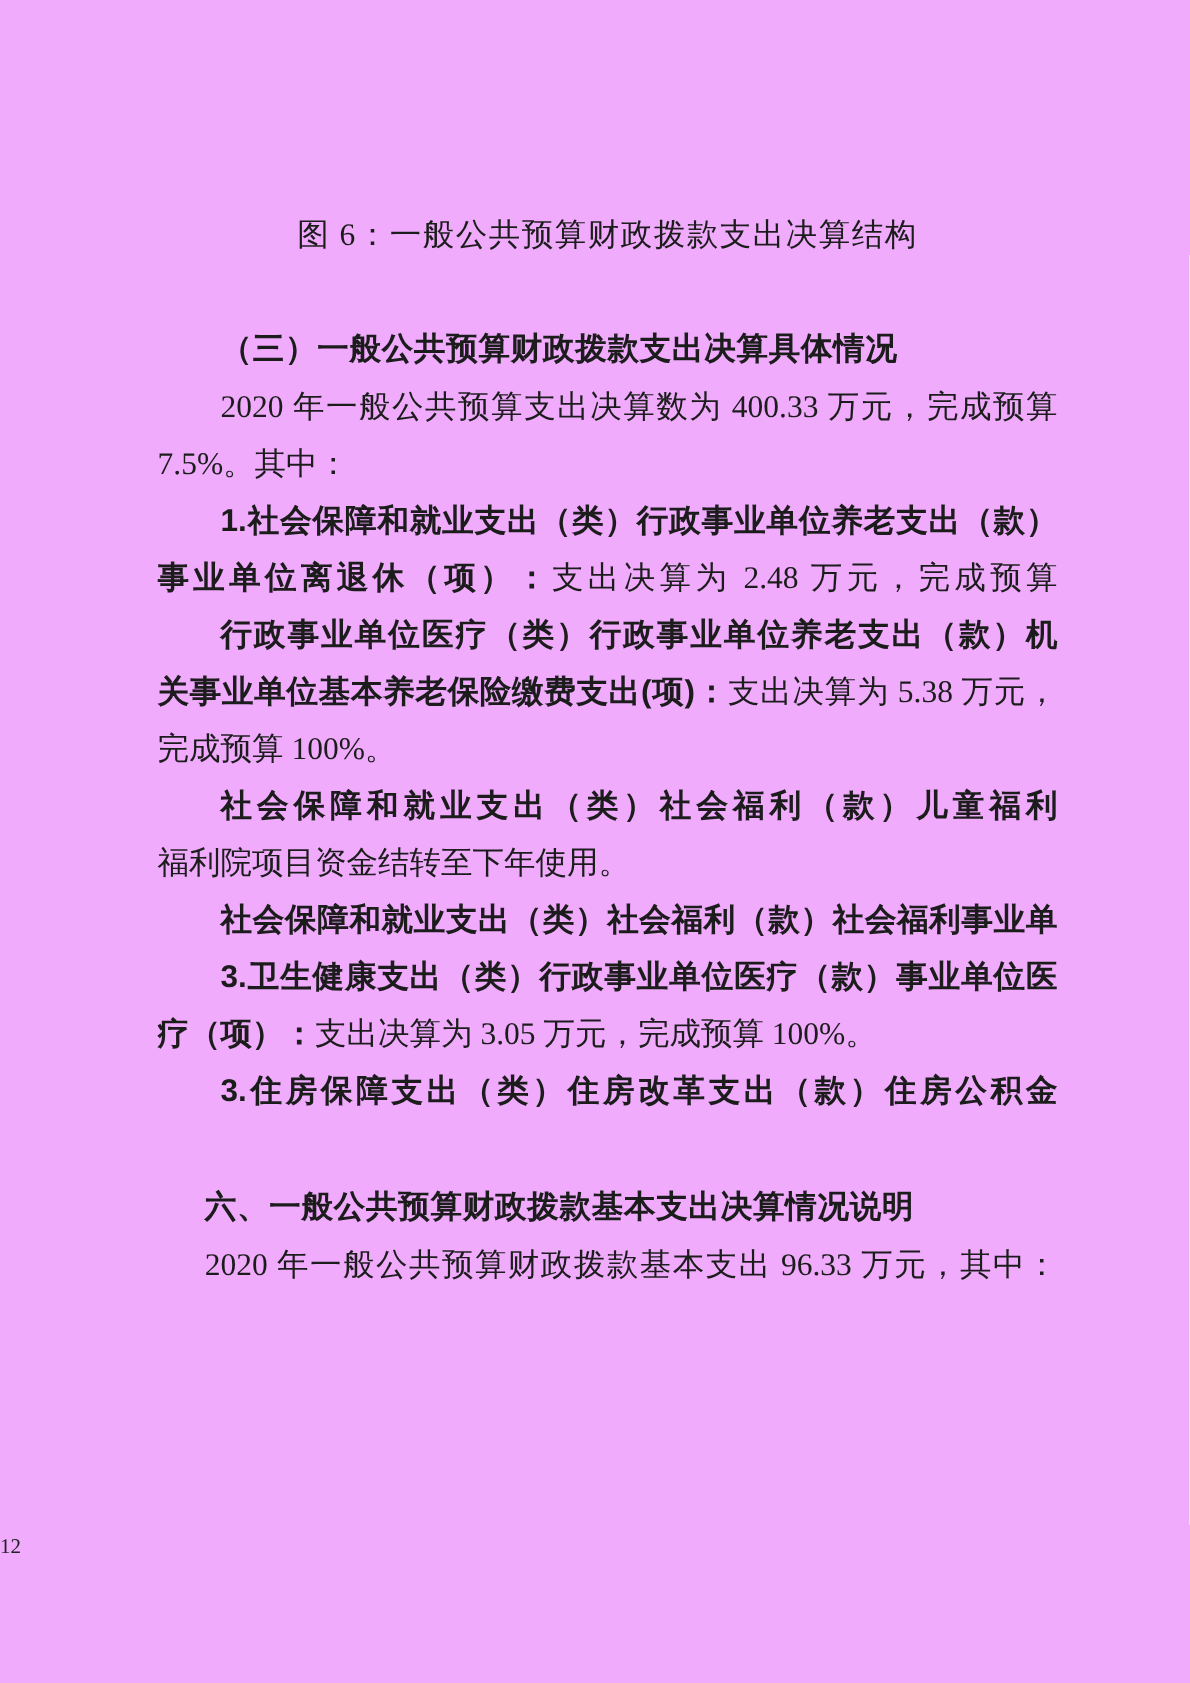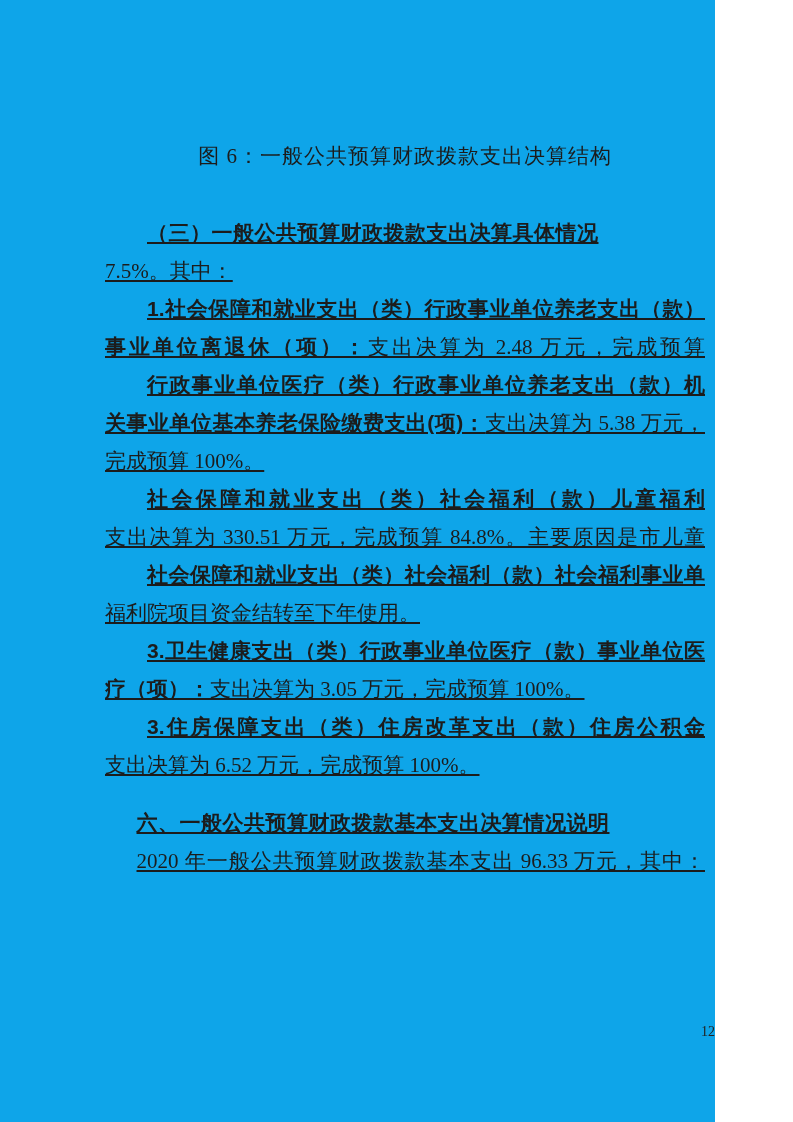--- a/index.html
+++ b/index.html
@@ -1,75 +1,76 @@
 <!DOCTYPE html>
 <html><head>
 <meta charset="utf-8">
 <style>
   html,body{margin:0;padding:0;background:#ffffff;}
   .page{
     position:relative;
-    width:715px;height:1122px;
-    background:#0ea5e9;
+    width:793px;height:1122px;
+    background:#f0abfc;
     color:#1c1c1c;
     font-family:"Liberation Serif","DejaVu Serif",serif;
     overflow:hidden;
   }
   .content{
     position:absolute;
     left:105px;top:137px;width:600px;
     font-size:21px;
   }
   .caption{
     text-align:center;
     line-height:38px;height:38px;
     letter-spacing:1px;
   }
   .line{
     line-height:38px;height:38px;
     overflow:hidden;
-    text-decoration:underline;
   }
   .fill{
     text-align:justify;
     text-align-last:justify;
   }
   .indent{text-indent:2em;}
   .indent-sm{text-indent:1.5em;}
   .heading{
     font-weight:bold;
     font-family:"Liberation Sans","DejaVu Sans",sans-serif;
     letter-spacing:0.5px;
   }
   .h3{margin-top:39px;}
-  .h6{margin-top:20px;}
+  .h6{margin-top:40px;}
   .b{
     font-weight:bold;
     font-family:"Liberation Sans","DejaVu Sans",sans-serif;
   }
   .pagenum{
     position:absolute;
     left:0;right:0;top:1022px;
-    text-align:right;
+    text-align:left;
     font-size:14px;line-height:20px;
     color:#222;
-    padding-left:24px;
   }
 </style>
 </head>
 <body>
 
 <div class="page">
 
   <div class="content">
 
     <div class="caption">图 6：一般公共预算财政拨款支出决算结构</div>
 
     <div class="line heading h3 indent">（三）一般公共预算财政拨款支出决算具体情况</div>
 
+    <div class="line indent fill">
+      <span class="n">2020 年一般公共预算支出决算数为 400.33 万元，完成预算</span>
+    </div>
 
     <div class="line">
       <span class="n">7.5%。其中：</span>
     </div>
 
     <div class="line indent fill">
       <span class="b">1.社会保障和就业支出（类）行政事业单位养老支出（款）</span>
     </div>
 
     <div class="line fill">
@@ -85,48 +86,42 @@
     </div>
 
     <div class="line">
       <span class="n">完成预算 100%。</span>
     </div>
 
     <div class="line indent fill">
       <span class="b">社会保障和就业支出（类）社会福利（款）儿童福利（项）：</span>
     </div>
 
-    <div class="line fill">
-      <span class="n">支出决算为 330.51 万元，完成预算 84.8%。主要原因是市儿童</span>
+
+    <div class="line">
+      <span class="n">福利院项目资金结转至下年使用。</span>
     </div>
 
     <div class="line indent fill">
       <span class="b">社会保障和就业支出（类）社会福利（款）社会福利事业单</span>
-    </div>
-
-    <div class="line">
-      <span class="n">福利院项目资金结转至下年使用。</span>
     </div>
 
 
     <div class="line indent fill">
       <span class="b">3.卫生健康支出（类）行政事业单位医疗（款）事业单位医</span>
     </div>
 
     <div class="line">
       <span class="b">疗（项）：</span><span class="n">支出决算为 3.05 万元，完成预算 100%。</span>
     </div>
 
     <div class="line indent fill">
       <span class="b">3.住房保障支出（类）住房改革支出（款）住房公积金（项）：</span>
     </div>
 
-    <div class="line">
-      <span class="n">支出决算为 6.52 万元，完成预算 100%。</span>
-    </div>
 
     <div class="line heading h6 indent-sm">六、一般公共预算财政拨款基本支出决算情况说明</div>
 
     <div class="line indent-sm fill">
       <span class="n">2020 年一般公共预算财政拨款基本支出 96.33 万元，其中：</span>
     </div>
 
 
   </div>
 

